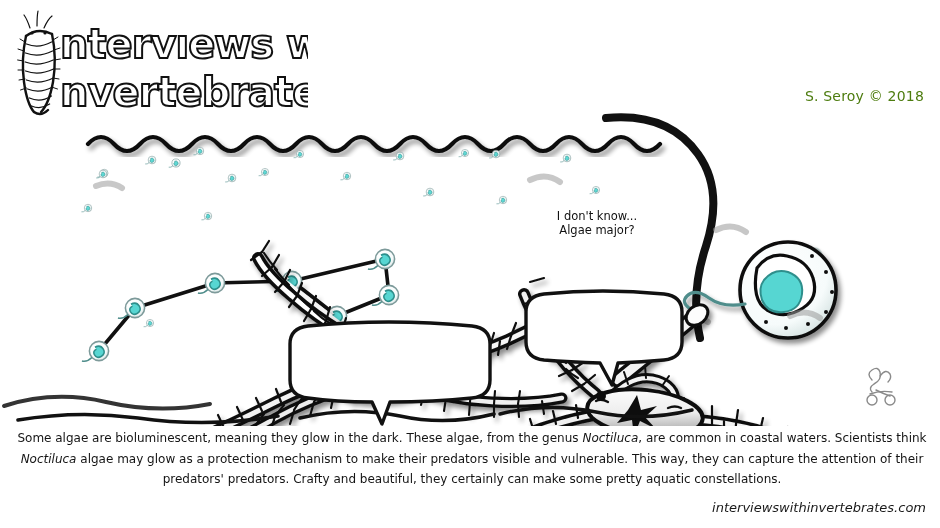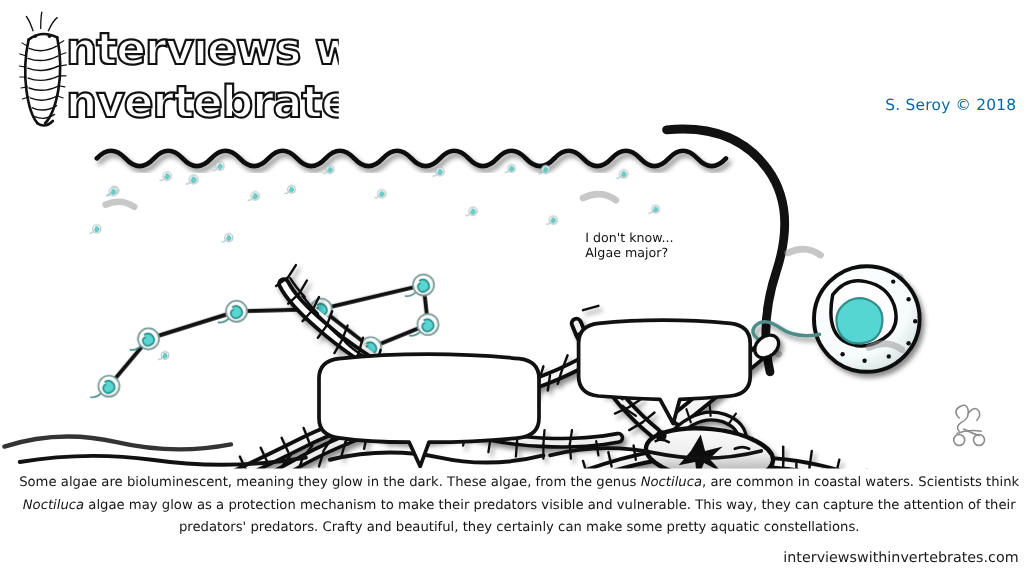--- a/index.html
+++ b/index.html
@@ -16,52 +16,52 @@
   .logo-svg{display:block;}
 
   .title{
     position:absolute;left:310px;top:8px;width:620px;height:82px;
   }
   .title svg{display:block;}
 
   .credit{
     position:absolute;right:16px;top:88px;
     font-family:"DejaVu Sans", sans-serif;
-    font-size:14px;letter-spacing:.2px;color:#0369a1;
+    font-size:14px;letter-spacing:.2px;color:#4d7c0f;
     white-space:nowrap;
   }
 
   
   .scene{position:absolute;left:0;top:108px;width:940px;height:318px;}
   .scene svg{display:block;}
 
   
   .bubble-text{
     position:absolute;
     font-family:"DejaVu Sans", sans-serif;
     font-size:11.5px;line-height:14px;
-    color:#111;
+    text-align:center;color:#111;
     white-space:pre-line;
     pointer-events:none;
   }
   #bubble1-text{left:296px;top:241px;width:182px;}
   #bubble2-text{left:532px;top:209px;width:130px;}
 
   
   .caption{
     position:absolute;left:14px;top:428px;width:916px;
     font-family:"DejaVu Sans", sans-serif;
     font-size:12px;line-height:20.5px;
     color:#141414;text-align:center;
   }
   .caption i{font-style:italic;}
   .website{
     position:absolute;right:14px;top:500px;
     font-family:"DejaVu Sans", sans-serif;
-    font-size:13px;color:#1a1a1a;white-space:nowrap;
+    font-style:italic;font-size:13px;color:#1a1a1a;white-space:nowrap;
   }
 </style>
 </head>
 <body>
 
 <div id="comic">
 
   <div class="logo-block">
     <svg class="logo-svg" width="300" height="112" viewBox="0 0 300 112">
 

